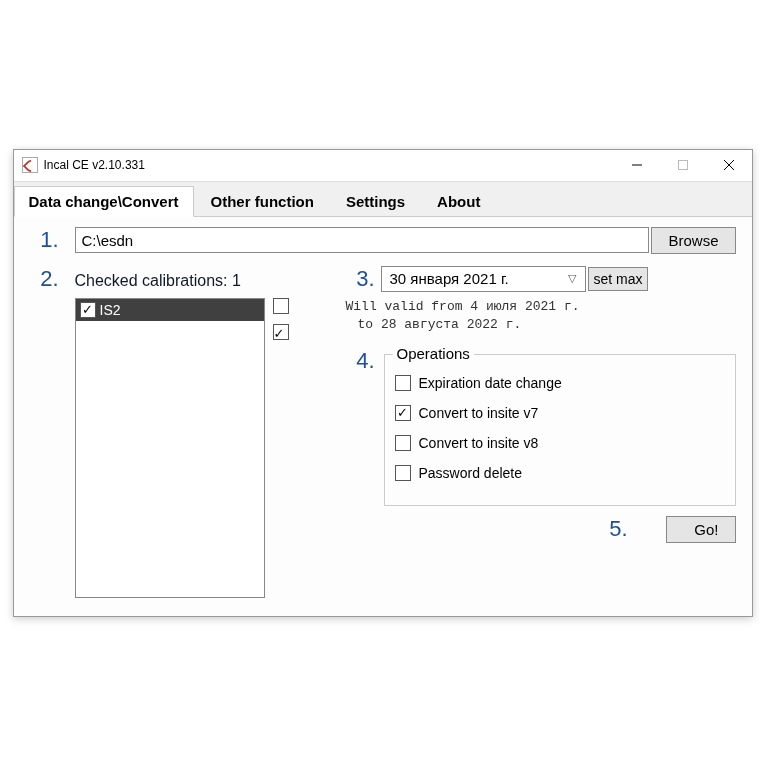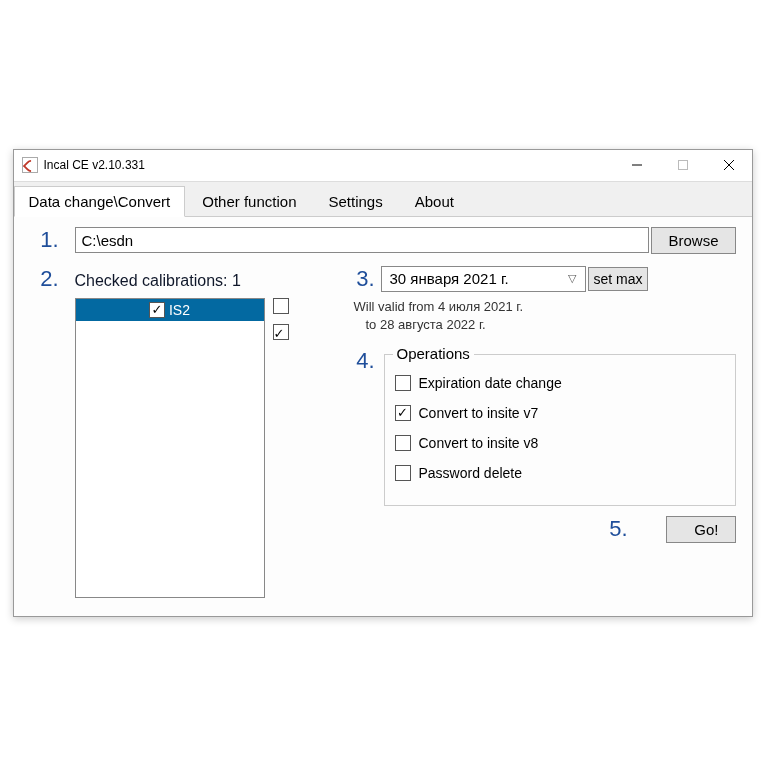--- a/index.html
+++ b/index.html
@@ -64,20 +64,21 @@
     padding-top: 4px;
   }
   .tab {
     padding: 6px 14px 6px 14px;
     font-size: 15px;
     color: #000;
     background: #f0f0f0;
     border: 1px solid transparent;
     border-bottom: none;
     margin-right: 2px;
+    font-weight: bold;
   }
   .tab.active {
     background: #fff;
     border: 1px solid #ccc;
     border-bottom: 1px solid #fff;
     margin-bottom: -1px;
   }
   .tabbody {
     background: #fdfdfd;
     padding: 10px 16px 18px 16px;
@@ -119,21 +120,21 @@
     width: 190px;
     height: 300px;
     border: 1px solid #888;
     background: #fff;
   }
   .list-item {
     display: flex; align-items: center;
     height: 22px;
     padding: 0 4px;
   }
-  .list-item.selected { background: #0369a1; color: #fff; justify-content: center; }
+  .list-item.selected { background: #404040; color: #fff; }
   .cb {
     width: 16px; height: 16px;
     border: 1px solid #555;
     background: #fff;
     display: inline-flex;
     align-items: center; justify-content: center;
     margin-right: 4px;
   }
   .cb.checked::after {
     content: '✓';
@@ -150,23 +151,24 @@
     background: #fff;
     padding: 2px 8px;
     font-size: 15px;
     display: flex; align-items: center; justify-content: space-between;
     width: 205px;
   }
   .date-input .chev { font-size: 11px; color: #555; }
   .valid-text {
     font-size: 13px;
     color: #333;
-    margin-left: 8px;
+    margin-left: 0;
     margin-top: 6px;
     line-height: 1.4;
+    font-family: Liberation Mono, monospace;
   }
   .ops-group {
     border: 1px solid #ccc;
     margin-top: 10px;
     padding: 12px 10px 10px 10px;
     margin-left: 38px;
     position: relative;
   }
   .ops-group .legend {
     position: absolute;

